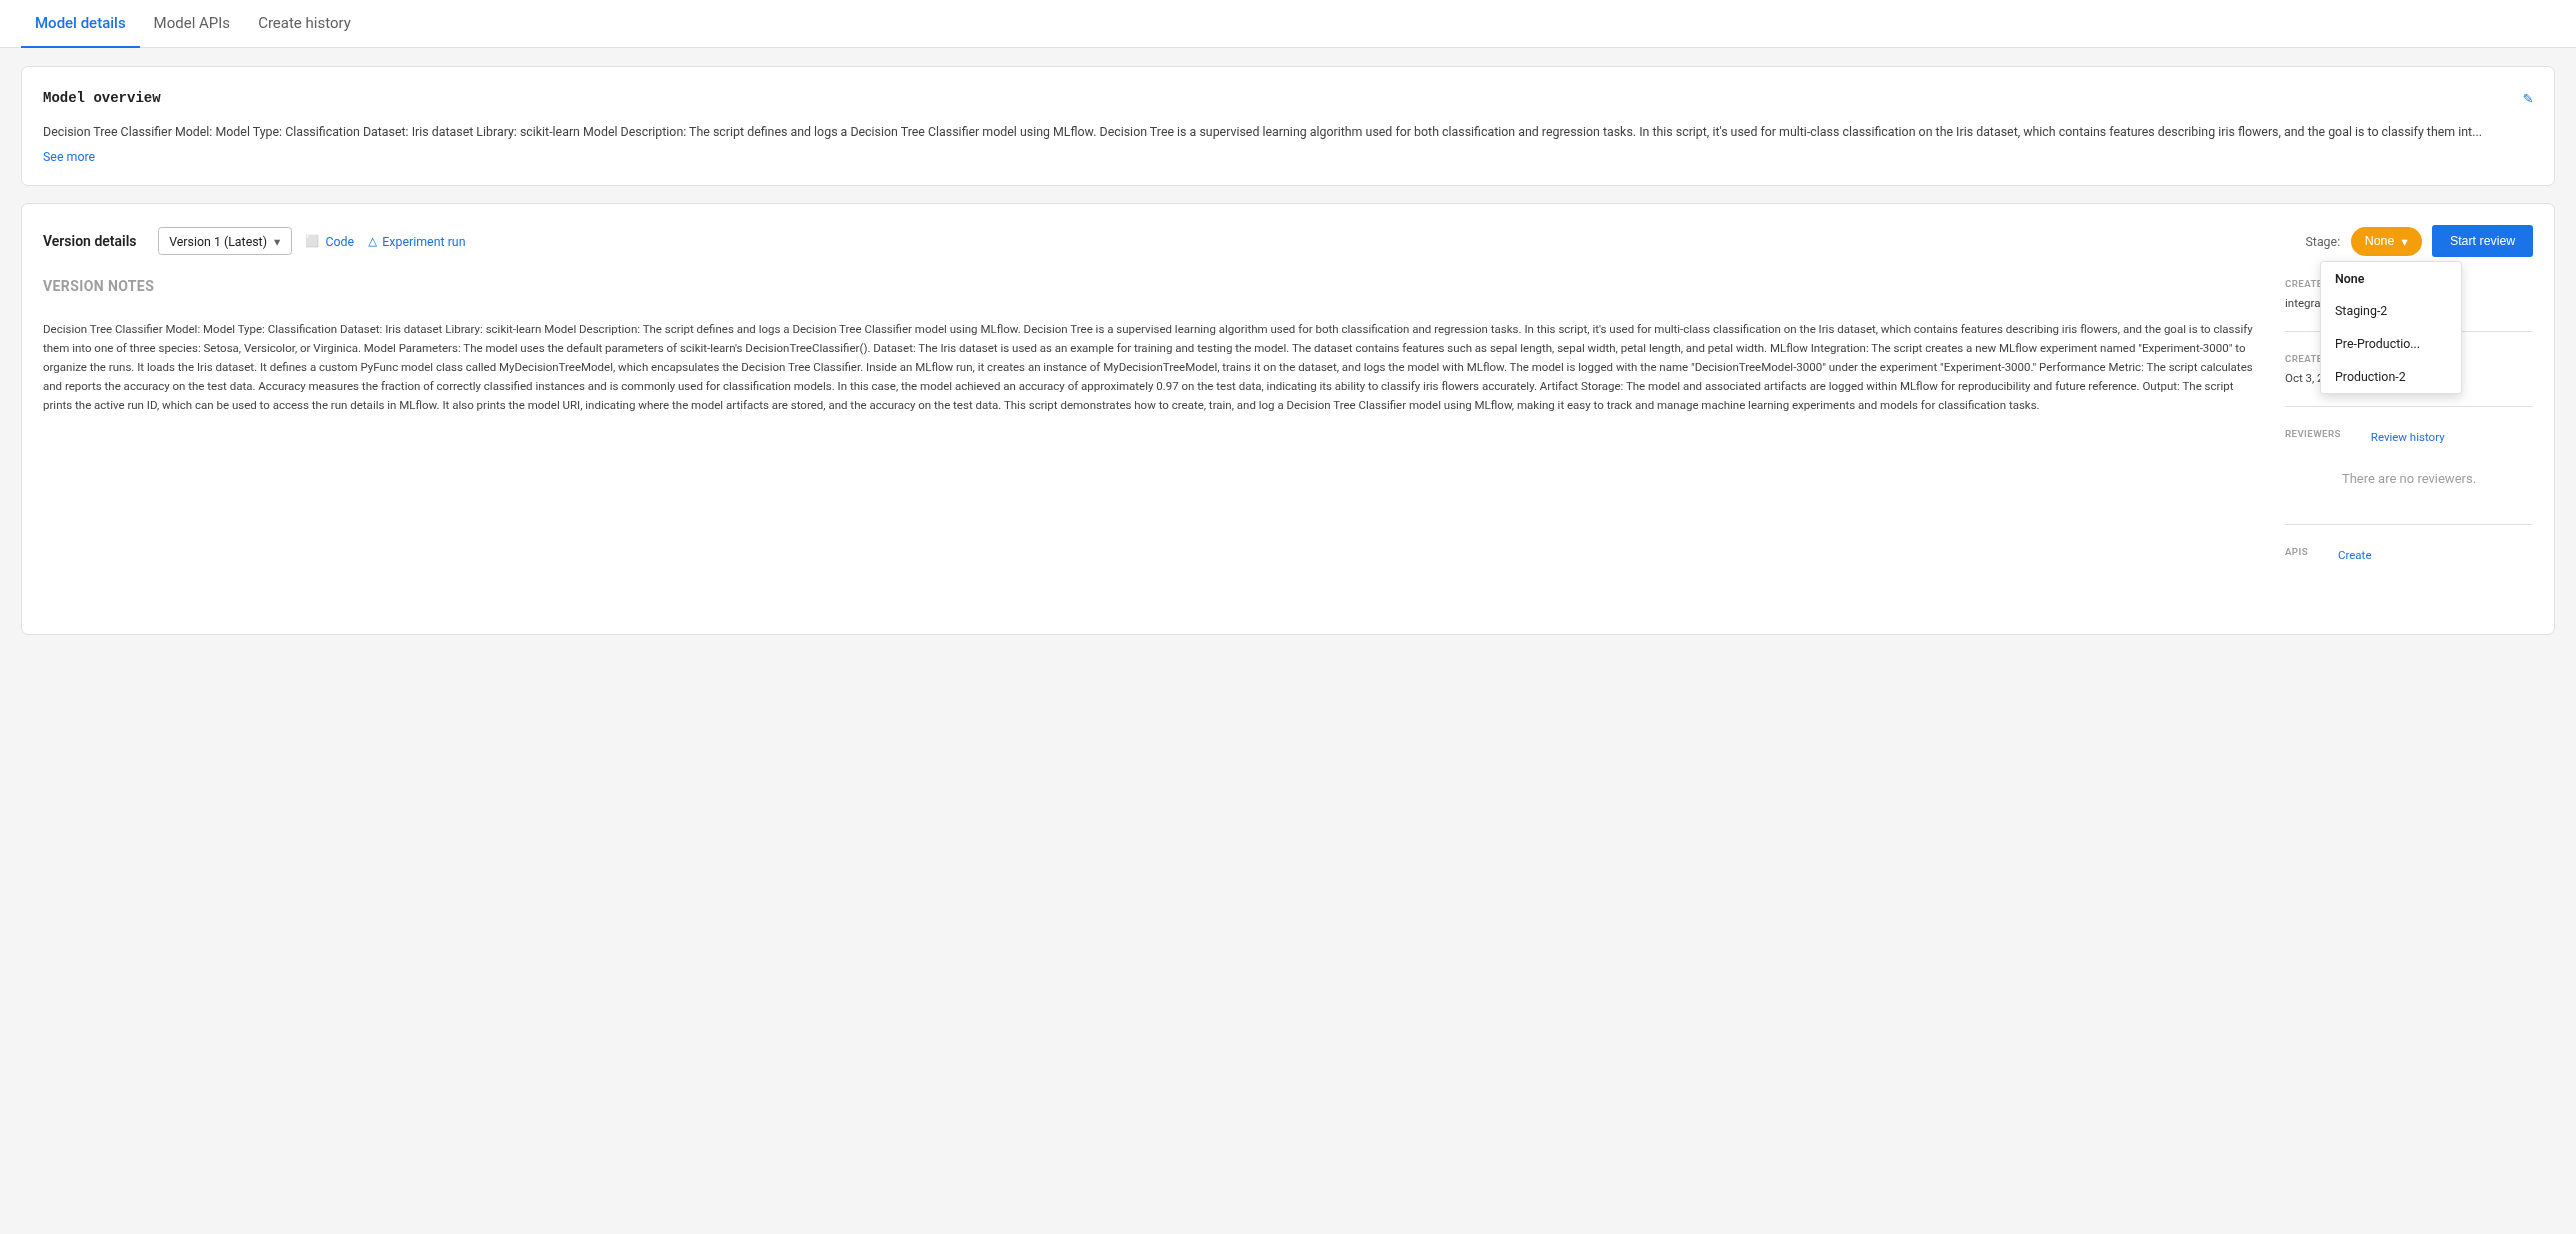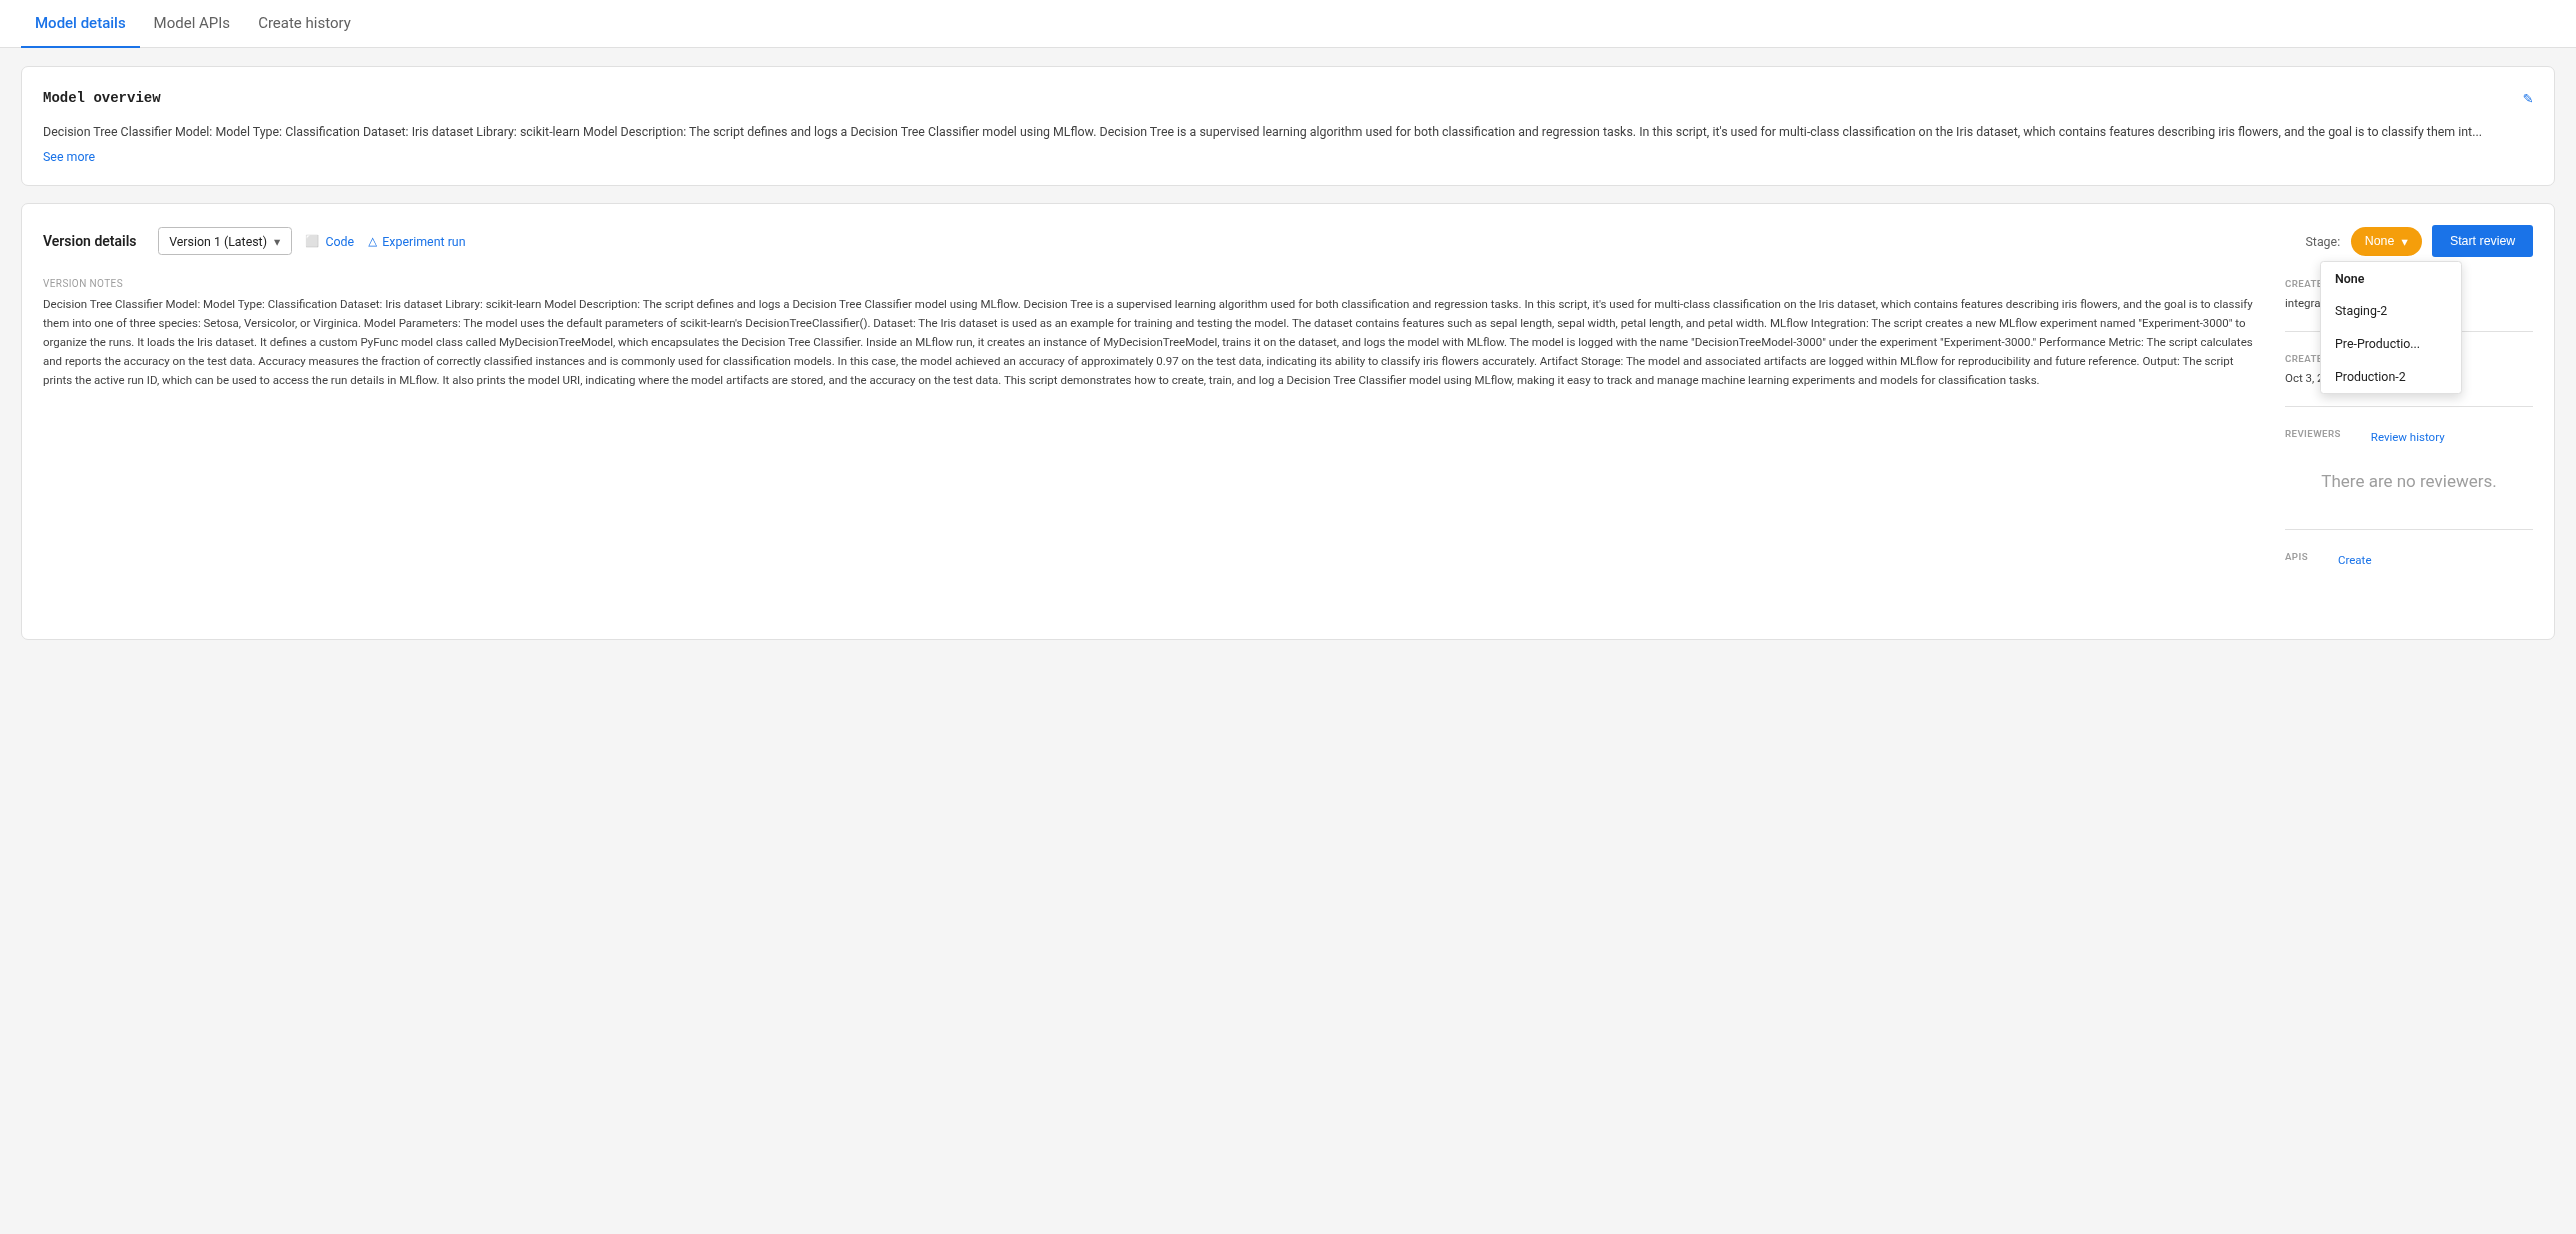--- a/index.html
+++ b/index.html
@@ -197,26 +197,26 @@
     .version-content {
       display: flex;
       gap: 28px;
     }
 
     .version-notes-section {
       flex: 1;
     }
 
     .section-label {
-      font-size: 10px;
-      font-weight: 400;
+      font-size: 14px;
+      font-weight: 700;
       color: #9e9e9e;
       letter-spacing: 0.4px;
       text-transform: uppercase;
-      margin-bottom: 6px;
+      margin-bottom: 26px;
     }
 
     .notes-text {
       font-size: 11.5px;
       color: #424242;
       line-height: 1.65;
     }
 
     
     .version-sidebar {
@@ -256,21 +256,21 @@
     }
 
     .sidebar-link {
       color: #1a73e8;
       cursor: pointer;
       font-size: 11.5px;
       text-decoration: none;
     }
 
     .no-reviewers-text {
-      font-size: 17px;
+      font-size: 13px;
       color: #9e9e9e;
       text-align: center;
       padding: 17.7px 0;
     }
   </style>
 </head>
 <body>
 
 <div class="page-container">
 

